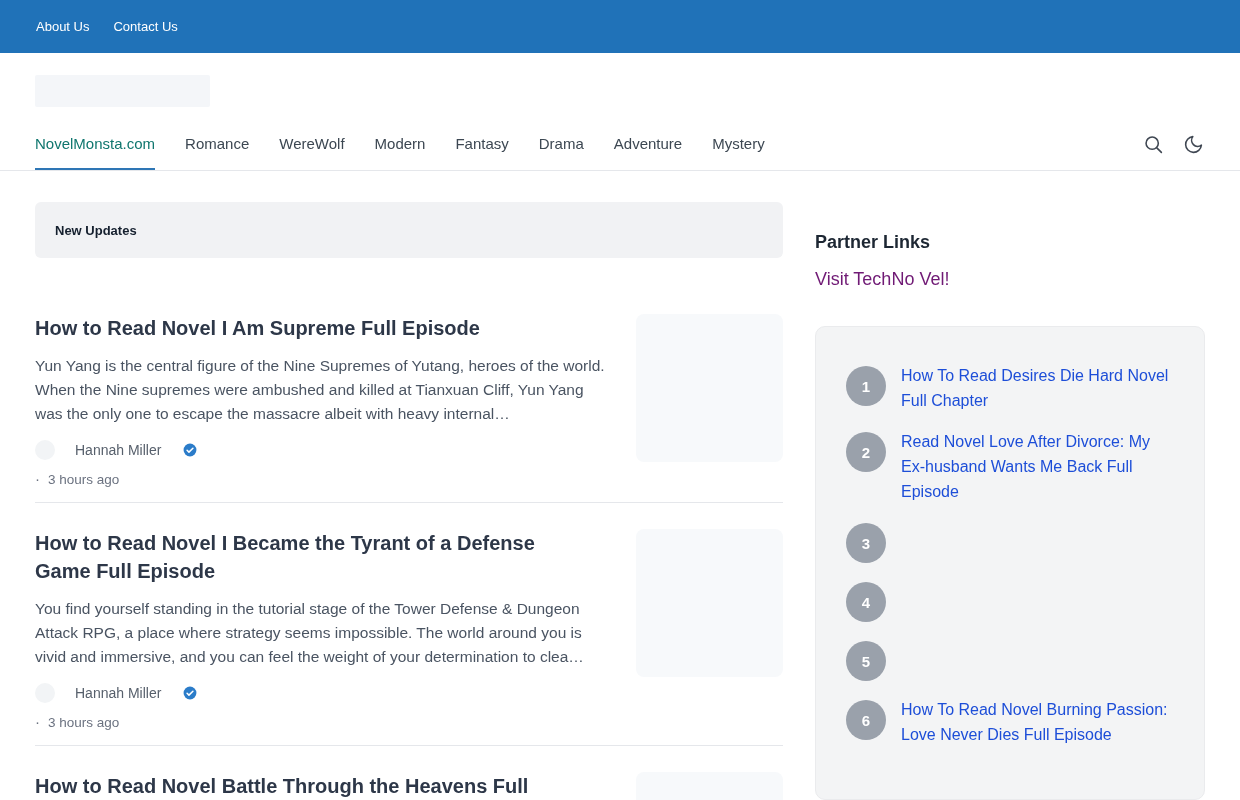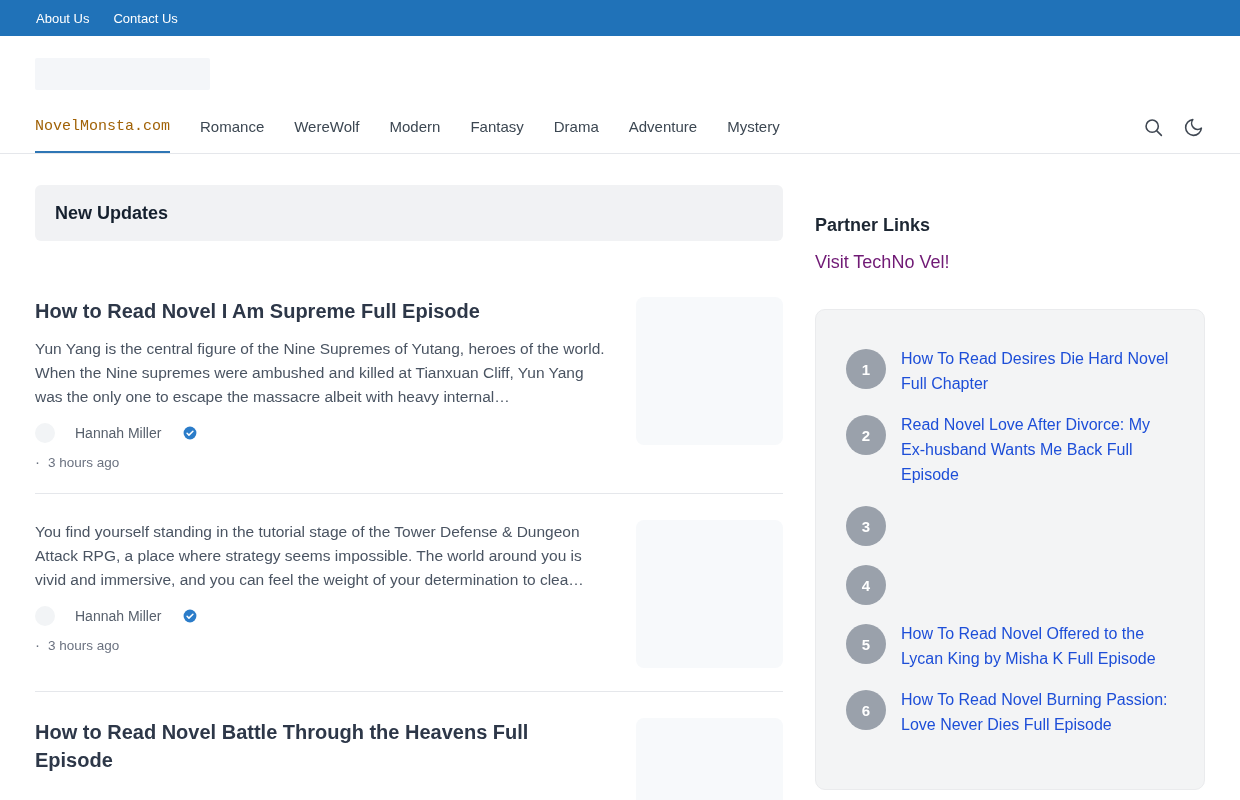--- a/index.html
+++ b/index.html
@@ -1,47 +1,47 @@
 <!DOCTYPE html>
 <html><head>
 <meta charset="utf-8">
 <style>
   * { margin:0; padding:0; box-sizing:border-box; }
   html,body { width:1240px; height:800px; overflow:hidden; background:#fff;
     font-family:"Liberation Sans", sans-serif; }
 
   
-  .topbar { height:36px; background:#2072b8; display:flex; align-items:center;
+  .topbar { height:53px; background:#2072b8; display:flex; align-items:center;
     padding:0 36px; gap:24px; }
   .topbar a { color:#fff; font-size:13px; text-decoration:none; }
 
   
   .header { background:#fff; border-bottom:1px solid #e5e7eb; padding:22px 35px 0; }
   .logo-ph { width:175px; height:32px; background:#f4f6f9; border-radius:2px; }
   .header-row { display:flex; justify-content:space-between; margin-top:12px; }
   .nav { display:flex; gap:30px; }
   .nav a { display:block; padding:16px 0 18px; font-size:15px; color:#3c4752;
     text-decoration:none; position:relative; }
-  .nav a.active { color:#a16207;font-family:Liberation Mono, monospace; }
+  .nav a.active { color:#0f766e; }
   .nav a.active::after { content:""; position:absolute; left:0; right:0; bottom:0;
     height:2px; background:#2e76b5; }
   .header-icons { display:flex; gap:16px; align-items:flex-start; padding-top:13px; }
   .icon-btn { width:24px; height:24px; background:none; border:none; cursor:pointer;
     display:flex; align-items:center; justify-content:center; }
 
   
   .main { display:flex; gap:32px; padding:31px 35px 0; }
   .col-left { width:748px; flex-shrink:0; }
   .col-right { width:390px; flex-shrink:0; }
 
   .section-box { height:56px; background:#f1f2f4; border-radius:6px; display:flex;
     align-items:center; padding:0 20px; margin-bottom:30px; }
-  .section-box h2 { font-size:18px; color:#15202e; font-weight:700; }
+  .section-box h2 { font-size:13px; color:#15202e; font-weight:700; }
 
-  .article { display:flex; gap:26px; padding:26px 0 23px; border-bottom:1px solid #e5e7eb; }
+  .article { display:flex; gap:26px; padding:26px 0 15px; border-bottom:1px solid #e5e7eb; }
   .article:first-of-type { padding-top:0; }
   .article:last-of-type { border-bottom:none; }
   .article-body { flex:1; min-width:0; }
   .article-title { font-size:20px; line-height:28px; font-weight:700; color:#2d3748;
     max-width:535px; margin-bottom:12px; text-decoration:none; display:block; }
   .article-excerpt { font-size:15.5px; line-height:24px; color:#4a5462; margin-bottom:14px; }
   .author-row { display:flex; align-items:center; gap:20px; }
   .avatar { width:20px; height:20px; border-radius:50%; background:#f2f4f6; flex-shrink:0; }
   .author-name { font-size:14px; color:#57606c; }
   .time-row { display:flex; align-items:center; gap:8px; margin-top:11px; }
@@ -125,20 +125,21 @@
         <div class="time-row">
           <span class="dot-sep">·</span>
           <span class="time-text">3 hours ago</span>
         </div>
       </div>
       <a href="#" class="thumb"></a>
     </div>
 
     <div class="article">
       <div class="article-body">
+        <a href="#" class="article-title">How to Read Novel I Became the Tyrant of a Defense Game Full Episode</a>
         <p class="article-excerpt">You find yourself standing in the tutorial stage of the Tower Defense &amp; Dungeon Attack RPG, a place where strategy seems impossible. The world around you is vivid and immersive, and you can feel the weight of your determination to clea…</p>
         <div class="author-row">
           <span class="avatar"></span>
           <span class="author-name">Hannah Miller</span>
           <span class="verified-badge">
             <svg width="14" height="14" viewBox="0 0 24 24">
                 <circle cx="12" cy="12" r="11" fill="#2b7cc9"></circle>
                 <path d="M7 12.5l3.2 3.2L17 9" fill="none" stroke="#fff" stroke-width="2.6" stroke-linecap="round" stroke-linejoin="round"></path>
               </svg>
           </span>
@@ -175,21 +176,20 @@
         <span class="trend-text">Read Novel Love After Divorce: My Ex-husband Wants Me Back Full Episode</span>
       </a>
       <a href="#" class="trend-item">
         <span class="trend-badge">3</span>
       </a>
       <a href="#" class="trend-item">
         <span class="trend-badge">4</span>
       </a>
       <a href="#" class="trend-item">
         <span class="trend-badge">5</span>
-        <span class="trend-text">How To Read Novel Offered to the Lycan King by Misha K Full Episode</span>
       </a>
       <a href="#" class="trend-item">
         <span class="trend-badge">6</span>
         <span class="trend-text">How To Read Novel Burning Passion: Love Never Dies Full Episode</span>
       </a>
     </div>
   </div>
 </div>
 
 </body></html>

